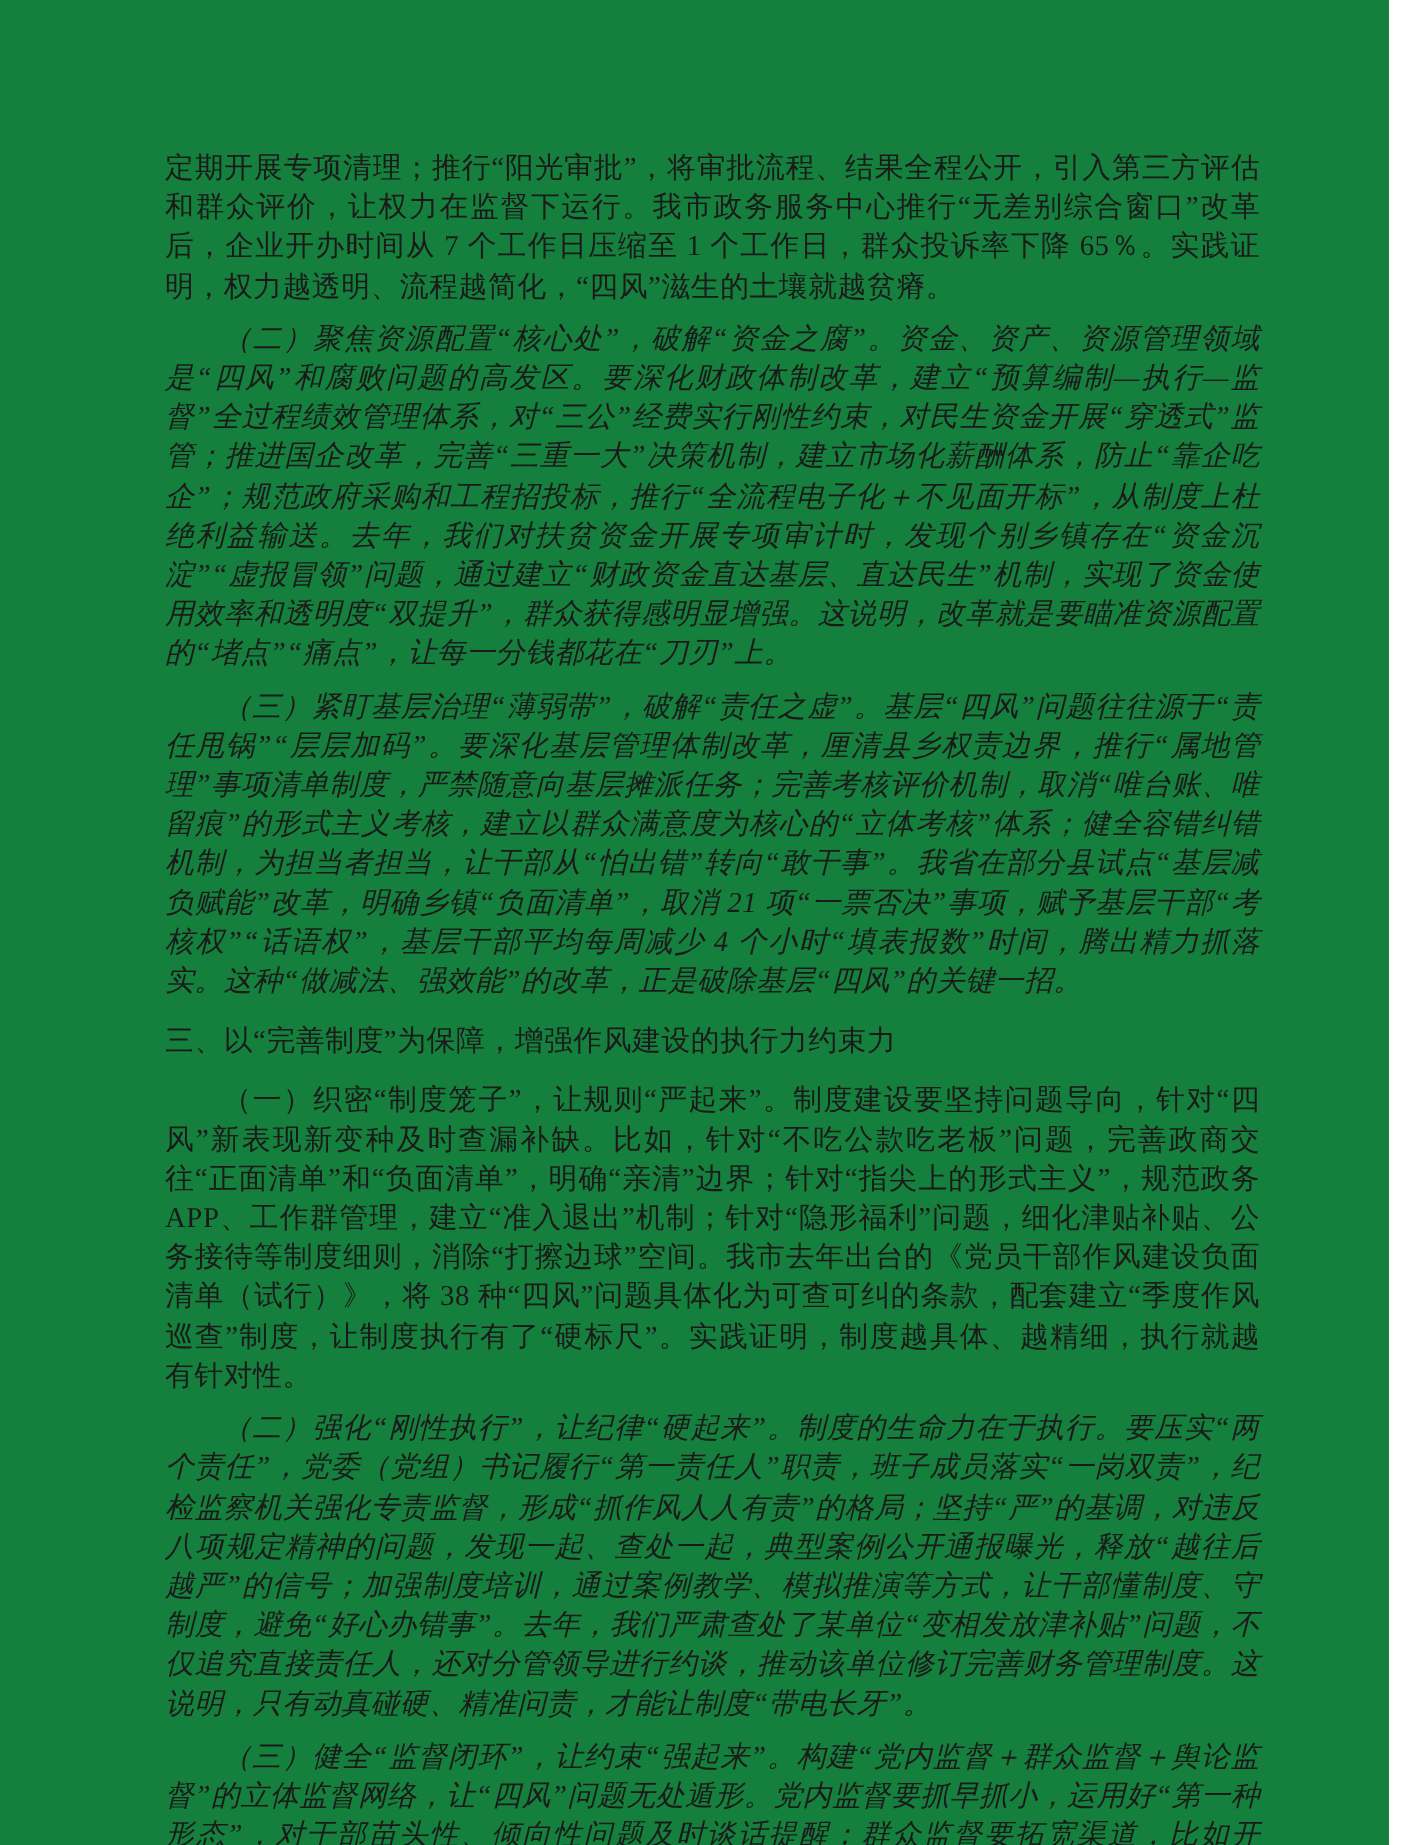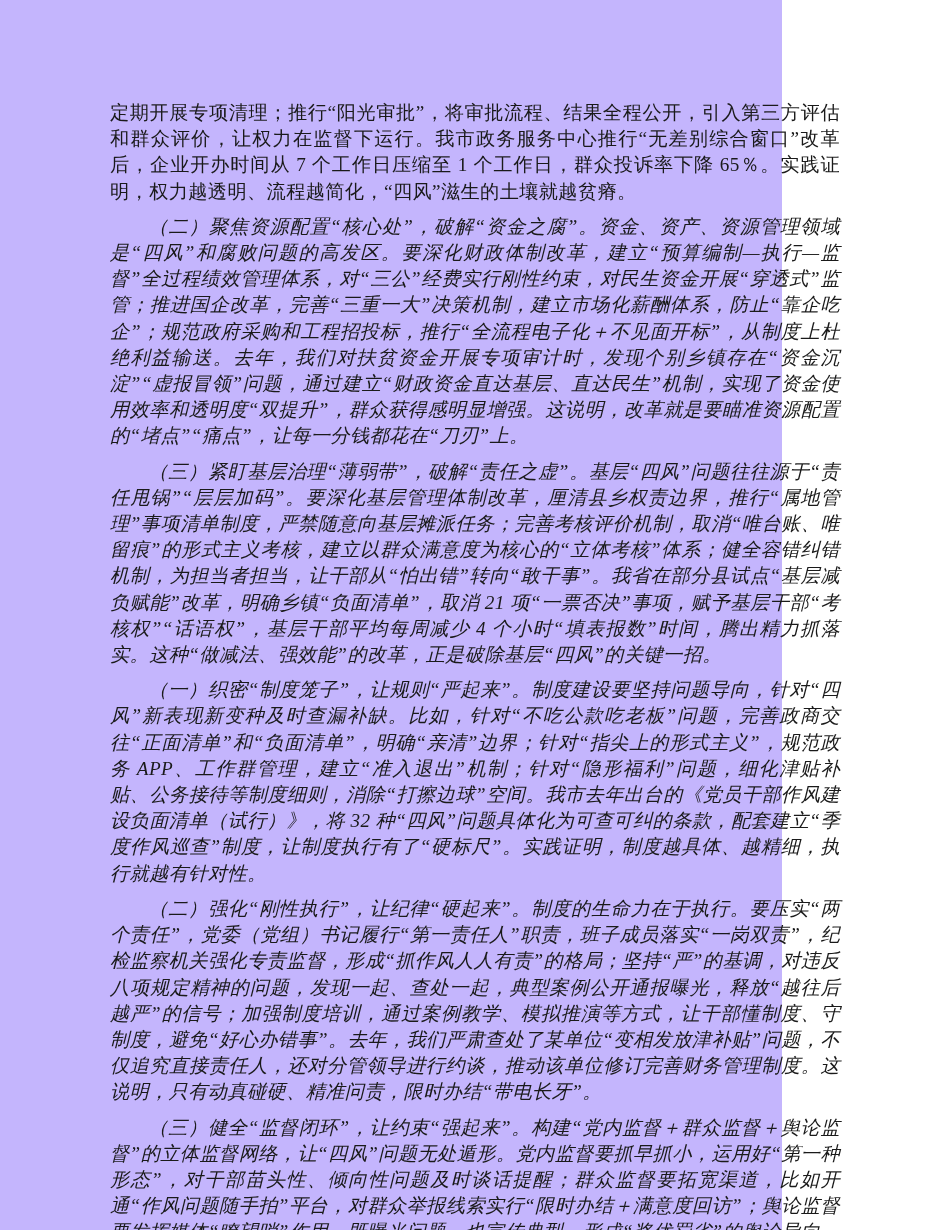--- a/index.html
+++ b/index.html
@@ -10,23 +10,23 @@
   }
   body {
     width: 950px;
     height: 1230px;
     overflow: hidden;
     font-family: "Liberation Serif", "DejaVu Serif", serif;
     color: #1a1a1a;
   }
   .page {
     position: relative;
-    width: 782px;
+    width: 926px;
     height: 1230px;
-    background: #c4b5fd;
+    background: #15803d;
     box-sizing: border-box;
     padding: 100px 110px 0 110px;
   }
   .doc-body {
     width: 730px;
     margin: 0;
   }
   p.para {
     margin: 0 0 0 0;
     font-size: 19.2px;
@@ -62,21 +62,22 @@
 
 <div class="page">
   <div class="doc-body">
 
     <p class="para no-indent">定期开展专项清理；推行“阳光审批”，将审批流程、结果全程公开，引入第三方评估和群众评价，让权力在监督下运行。我市政务服务中心推行“无差别综合窗口”改革后，企业开办时间从 7 个工作日压缩至 1 个工作日，群众投诉率下降 65％。实践证明，权力越透明、流程越简化，“四风”滋生的土壤就越贫瘠。</p>
 
     <p class="para">（二）聚焦资源配置“核心处”，破解“资金之腐”。资金、资产、资源管理领域是“四风”和腐败问题的高发区。要深化财政体制改革，建立“预算编制—执行—监督”全过程绩效管理体系，对“三公”经费实行刚性约束，对民生资金开展“穿透式”监管；推进国企改革，完善“三重一大”决策机制，建立市场化薪酬体系，防止“靠企吃企”；规范政府采购和工程招投标，推行“全流程电子化＋不见面开标”，从制度上杜绝利益输送。去年，我们对扶贫资金开展专项审计时，发现个别乡镇存在“资金沉淀”“虚报冒领”问题，通过建立“财政资金直达基层、直达民生”机制，实现了资金使用效率和透明度“双提升”，群众获得感明显增强。这说明，改革就是要瞄准资源配置的“堵点”“痛点”，让每一分钱都花在“刀刃”上。</p>
 
     <p class="para">（三）紧盯基层治理“薄弱带”，破解“责任之虚”。基层“四风”问题往往源于“责任甩锅”“层层加码”。要深化基层管理体制改革，厘清县乡权责边界，推行“属地管理”事项清单制度，严禁随意向基层摊派任务；完善考核评价机制，取消“唯台账、唯留痕”的形式主义考核，建立以群众满意度为核心的“立体考核”体系；健全容错纠错机制，为担当者担当，让干部从“怕出错”转向“敢干事”。我省在部分县试点“基层减负赋能”改革，明确乡镇“负面清单”，取消 21 项“一票否决”事项，赋予基层干部“考核权”“话语权”，基层干部平均每周减少 4 个小时“填表报数”时间，腾出精力抓落实。这种“做减法、强效能”的改革，正是破除基层“四风”的关键一招。</p>
 
+    <p class="heading">三、以“完善制度”为保障，增强作风建设的执行力约束力</p>
 
-    <p class="para">（一）织密“制度笼子”，让规则“严起来”。制度建设要坚持问题导向，针对“四风”新表现新变种及时查漏补缺。比如，针对“不吃公款吃老板”问题，完善政商交往“正面清单”和“负面清单”，明确“亲清”边界；针对“指尖上的形式主义”，规范政务 APP、工作群管理，建立“准入退出”机制；针对“隐形福利”问题，细化津贴补贴、公务接待等制度细则，消除“打擦边球”空间。我市去年出台的《党员干部作风建设负面清单（试行）》，将 32 种“四风”问题具体化为可查可纠的条款，配套建立“季度作风巡查”制度，让制度执行有了“硬标尺”。实践证明，制度越具体、越精细，执行就越有针对性。</p>
+    <p class="para">（一）织密“制度笼子”，让规则“严起来”。制度建设要坚持问题导向，针对“四风”新表现新变种及时查漏补缺。比如，针对“不吃公款吃老板”问题，完善政商交往“正面清单”和“负面清单”，明确“亲清”边界；针对“指尖上的形式主义”，规范政务 APP、工作群管理，建立“准入退出”机制；针对“隐形福利”问题，细化津贴补贴、公务接待等制度细则，消除“打擦边球”空间。我市去年出台的《党员干部作风建设负面清单（试行）》，将 38 种“四风”问题具体化为可查可纠的条款，配套建立“季度作风巡查”制度，让制度执行有了“硬标尺”。实践证明，制度越具体、越精细，执行就越有针对性。</p>
 
-    <p class="para">（二）强化“刚性执行”，让纪律“硬起来”。制度的生命力在于执行。要压实“两个责任”，党委（党组）书记履行“第一责任人”职责，班子成员落实“一岗双责”，纪检监察机关强化专责监督，形成“抓作风人人有责”的格局；坚持“严”的基调，对违反八项规定精神的问题，发现一起、查处一起，典型案例公开通报曝光，释放“越往后越严”的信号；加强制度培训，通过案例教学、模拟推演等方式，让干部懂制度、守制度，避免“好心办错事”。去年，我们严肃查处了某单位“变相发放津补贴”问题，不仅追究直接责任人，还对分管领导进行约谈，推动该单位修订完善财务管理制度。这说明，只有动真碰硬、精准问责，限时办结“带电长牙”。</p>
+    <p class="para">（二）强化“刚性执行”，让纪律“硬起来”。制度的生命力在于执行。要压实“两个责任”，党委（党组）书记履行“第一责任人”职责，班子成员落实“一岗双责”，纪检监察机关强化专责监督，形成“抓作风人人有责”的格局；坚持“严”的基调，对违反八项规定精神的问题，发现一起、查处一起，典型案例公开通报曝光，释放“越往后越严”的信号；加强制度培训，通过案例教学、模拟推演等方式，让干部懂制度、守制度，避免“好心办错事”。去年，我们严肃查处了某单位“变相发放津补贴”问题，不仅追究直接责任人，还对分管领导进行约谈，推动该单位修订完善财务管理制度。这说明，只有动真碰硬、精准问责，才能让制度“带电长牙”。</p>
 
     <p class="para">（三）健全“监督闭环”，让约束“强起来”。构建“党内监督＋群众监督＋舆论监督”的立体监督网络，让“四风”问题无处遁形。党内监督要抓早抓小，运用好“第一种形态”，对干部苗头性、倾向性问题及时谈话提醒；群众监督要拓宽渠道，比如开通“作风问题随手拍”平台，对群众举报线索实行“限时办结＋满意度回访”；舆论监督要发挥媒体“瞭望哨”作用，既曝光问题，也宣传典型，形成“奖优罚劣”的舆论导向。我市“民</p>
 
   </div>
 </div>
 
 </body></html>

